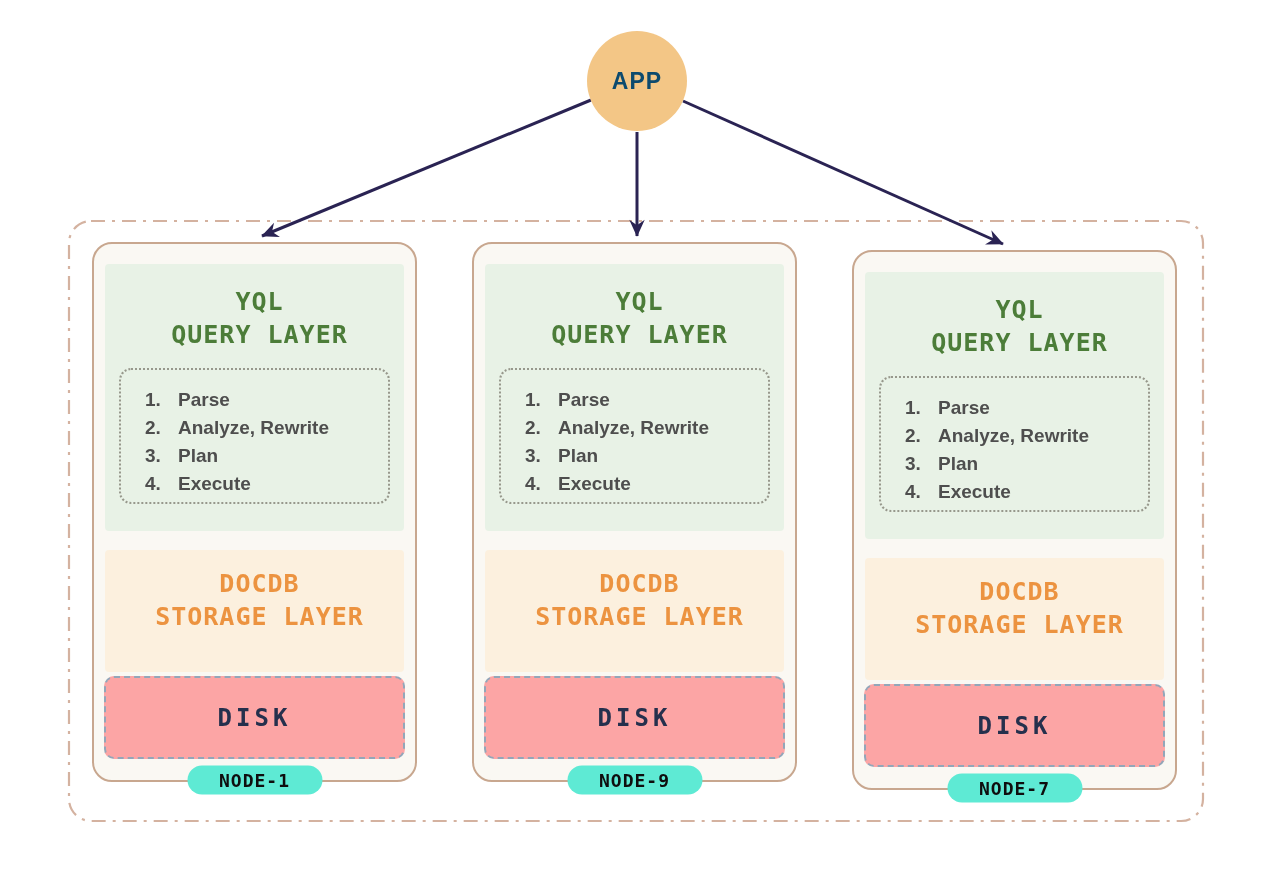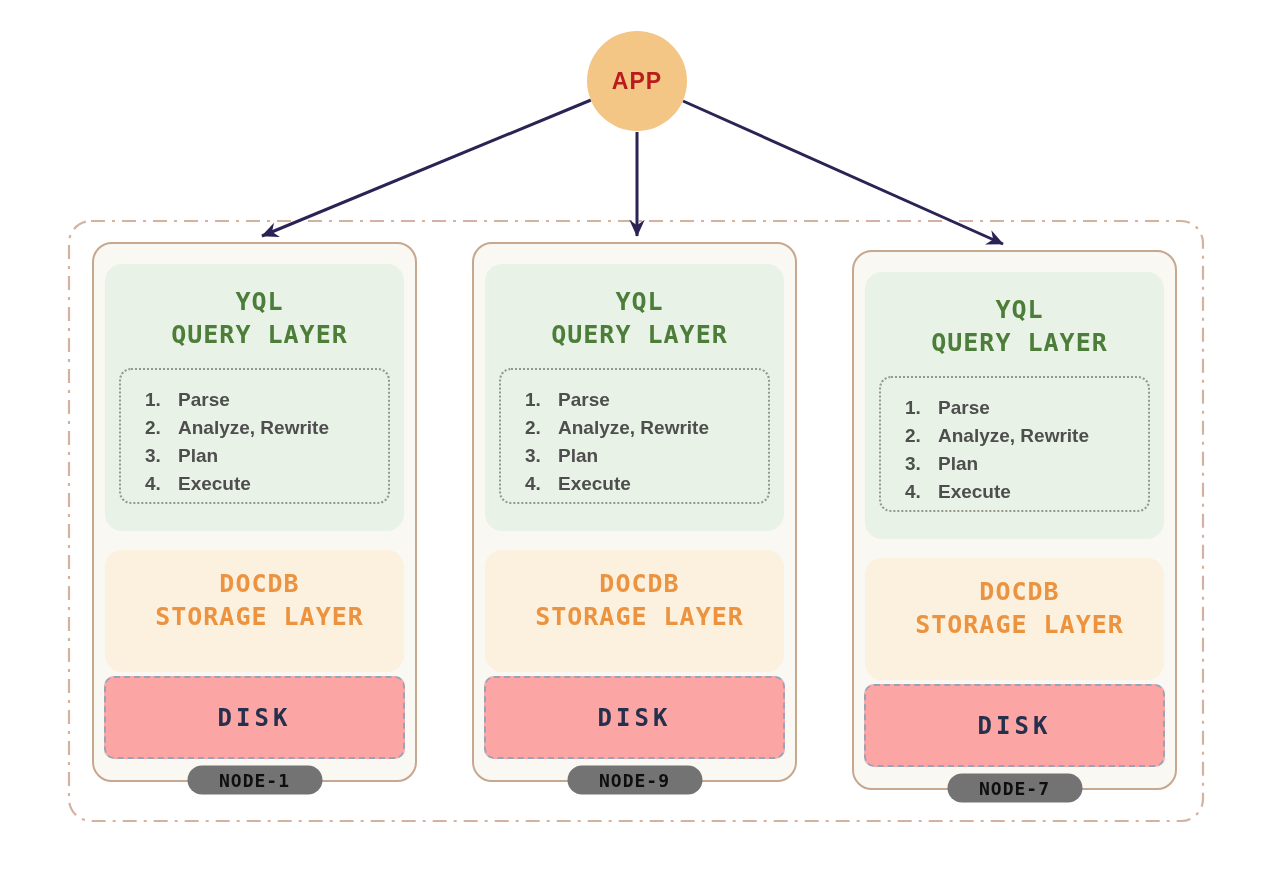--- a/index.html
+++ b/index.html
@@ -22,39 +22,39 @@
     left: 587px; top: 31px;
     width: 100px; height: 100px;
     border-radius: 50%;
     background: #F3C686;
     display: flex; align-items: center; justify-content: center;
   }
   .app-circle span {
     font-weight: bold;
     font-size: 23px;
     letter-spacing: 1px;
-    color: #b91c1c;
+    color: #0c4a6e;
   }
   
   .node-card {
     position: absolute;
     width: 325px; height: 540px;
     background: #FAF8F3;
     border: 2px solid #C8A78F;
     border-radius: 20px;
     box-sizing: border-box;
   }
   .node-1 { left: 92px;  top: 242px; }
   .node-2 { left: 472px; top: 242px; }
   .node-3 { left: 852px; top: 250px; }
 
   .layer-box {
     position: absolute;
     left: 11px; right: 11px;
-    border-radius: 17px;
+    border-radius: 4px;
     text-align: center;
     box-sizing: border-box;
     padding-left: 10px;
   }
   .query-layer {
     top: 20px; height: 267px;
     background: #E8F2E6;
   }
   .storage-layer {
     top: 306px; height: 122px;
@@ -105,21 +105,21 @@
     font-family: "DejaVu Sans Mono", monospace;
     font-weight: bold;
     font-size: 24px;
     letter-spacing: 4px;
     color: #25304D;
   }
   .node-pill {
     position: absolute;
     left: 50%; bottom: 0;
     transform: translate(-50%, 50%);
-    background: #737373;
+    background: #5eead4;
     border-radius: 15px;
     padding: 4px 32px;
     white-space: nowrap;
   }
   .node-pill span {
     font-family: "DejaVu Sans Mono", monospace;
     font-weight: bold;
     font-size: 18px;
     letter-spacing: 1px;
     color: #0E0E0E;

